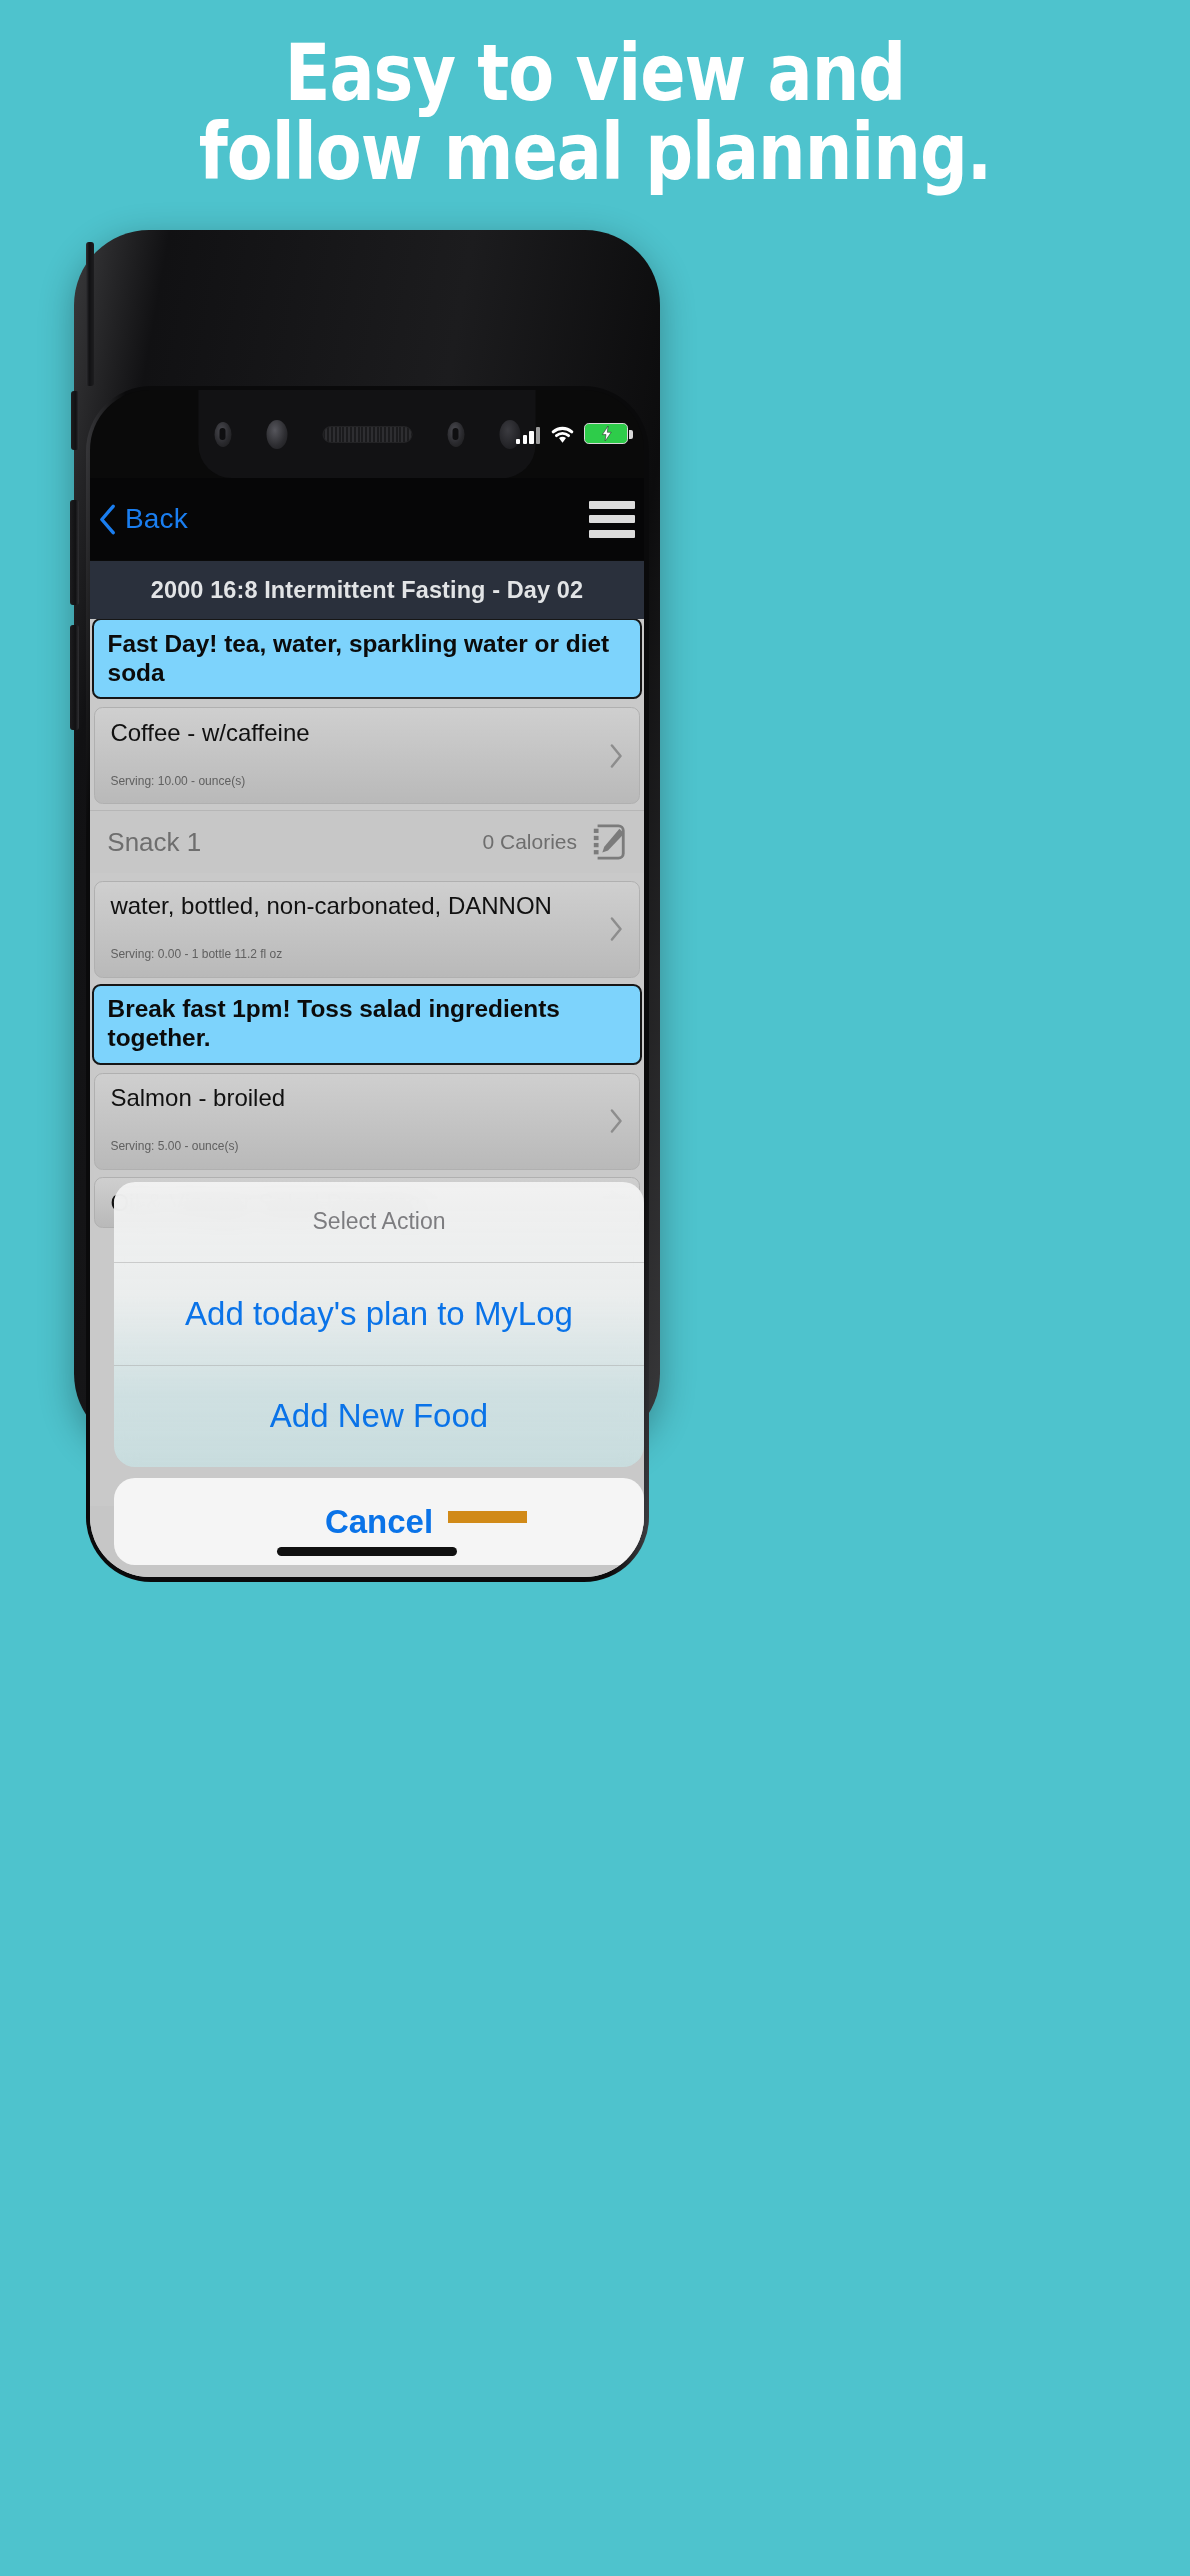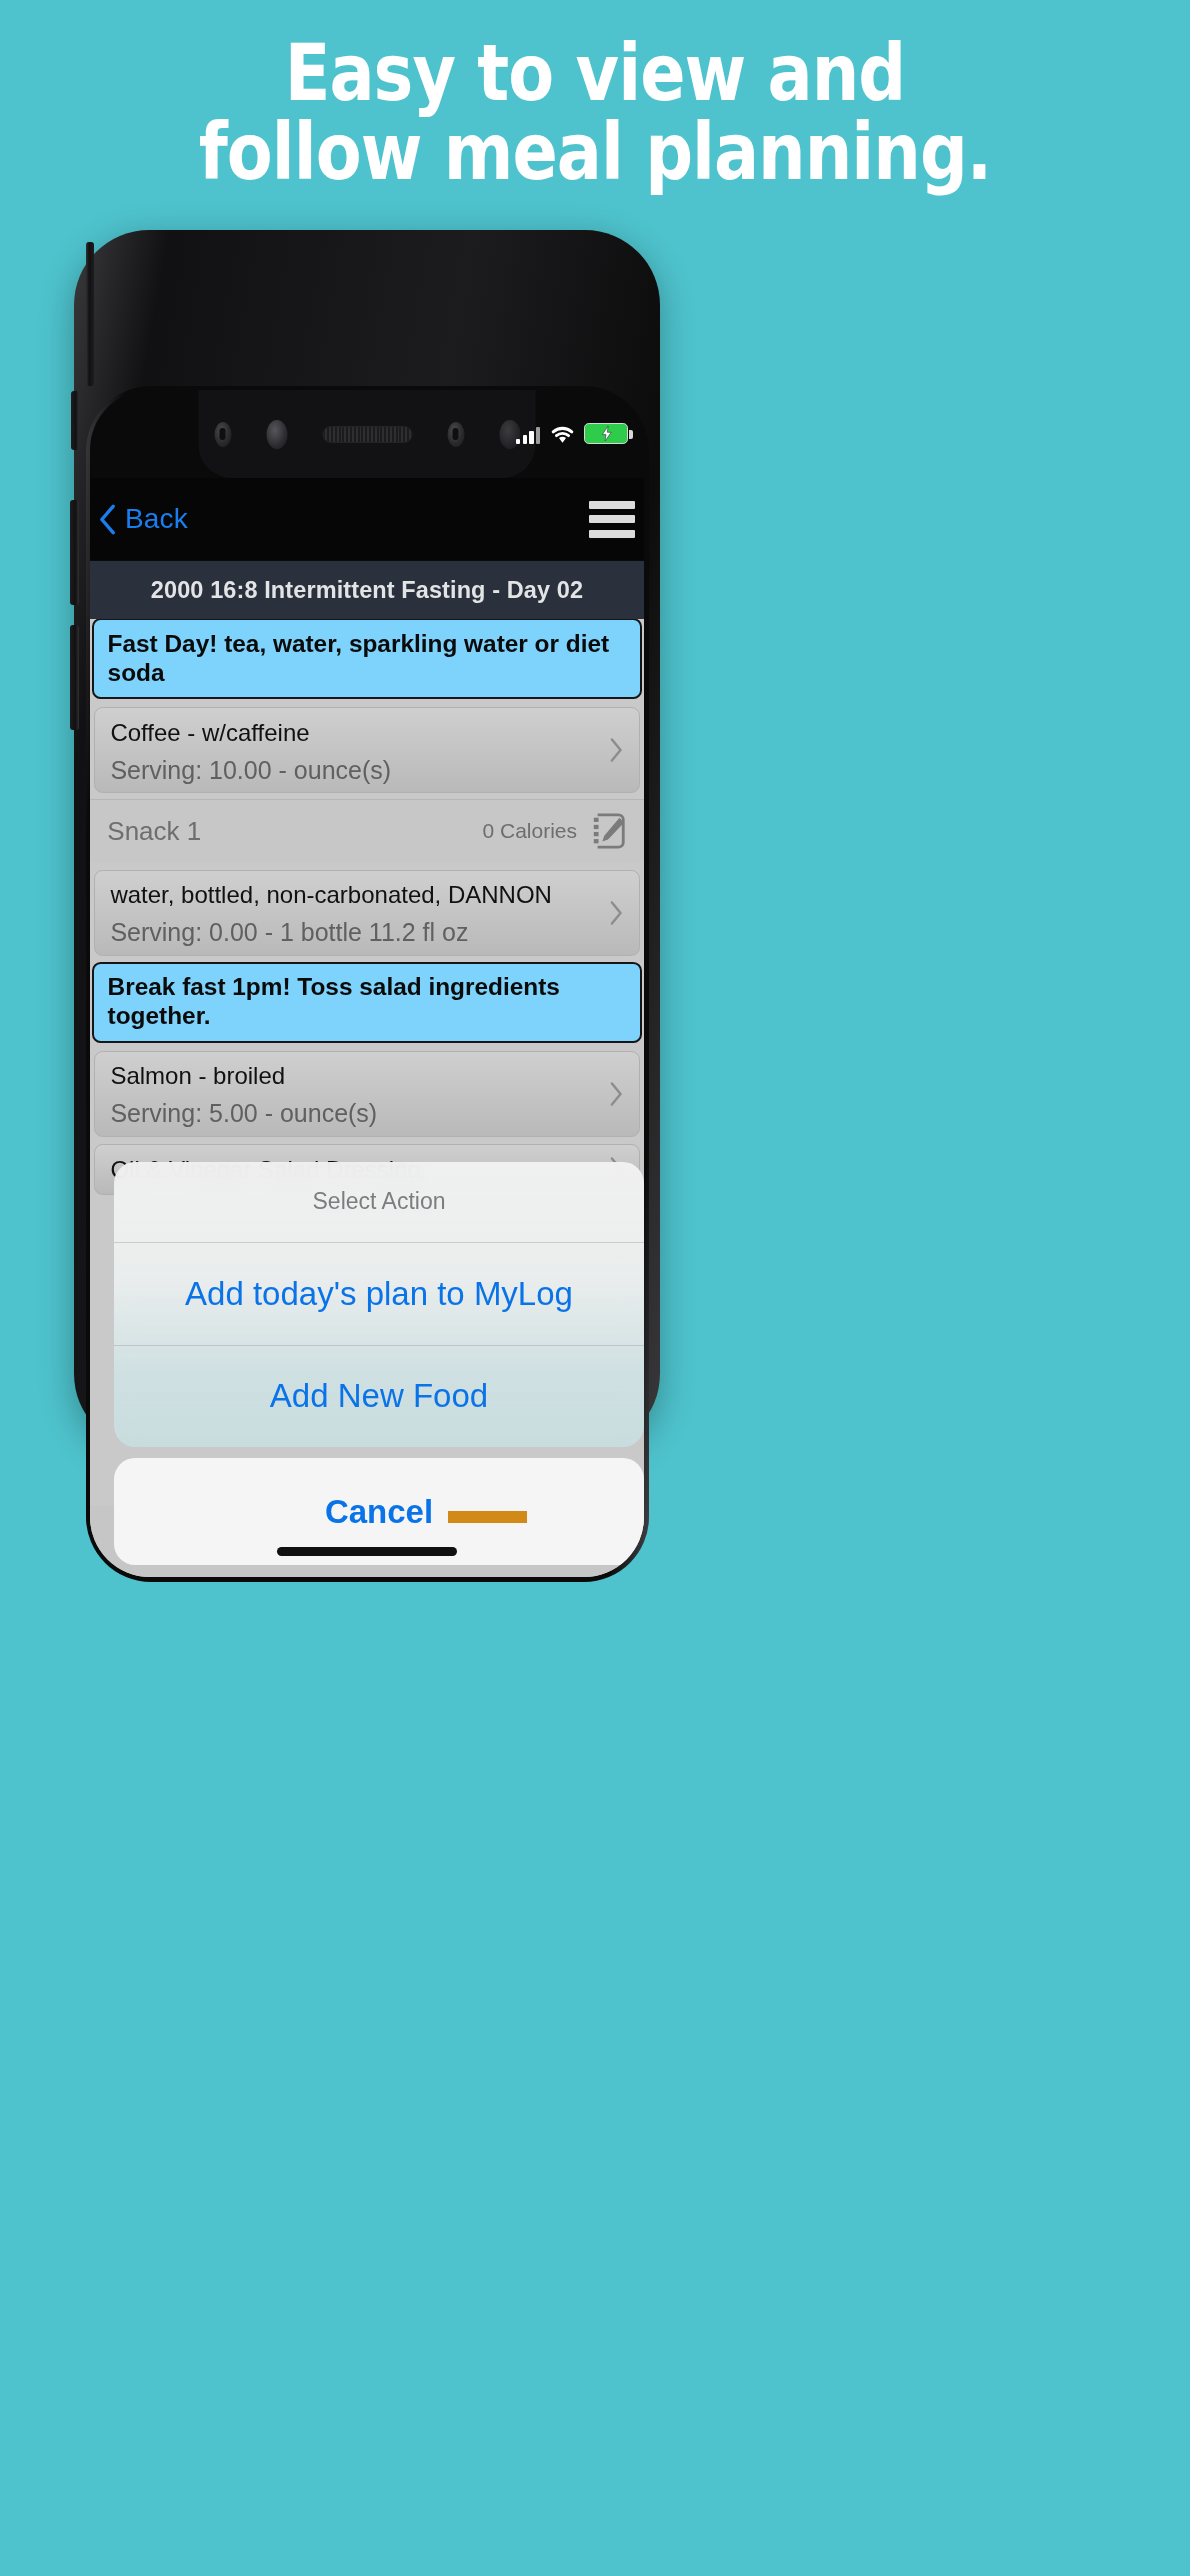--- a/index.html
+++ b/index.html
@@ -148,21 +148,21 @@
 
   .food-row {
     position:relative;
     margin:7.7px 3.8px 5.8px 3.8px;
     background:linear-gradient(180deg,#cfcfcf 0%,#c3c3c3 55%,#b9b9b9 100%);
     border:1px solid #b0b0b0;
     border-radius:8.6px;
     padding:9.6px 42px 9.6px 15.3px;
   }
   .food-name { font-size:24px; color:#111; line-height:29px; }
-  .food-serving { font-size:25px; color:#606060; margin-top:11px; line-height:25px; }
+  .food-serving { font-size:12px; color:#606060; margin-top:22px; line-height:25px; }
   .row-chev { position:absolute; right:15.3px; top:50%; transform:translateY(-50%); width:13.4px; height:25px; }
 
   
   .sheet-wrap {
     position:absolute; left:12px; bottom:0; width:100%;
     padding:0 11.5px 11.5px 11.5px; z-index:30;
   }
   .sheet-group {
     border-radius:21px; overflow:hidden;
     background:linear-gradient(180deg, rgba(243,243,243,0.94) 0%, rgba(238,241,241,0.90) 40%, rgba(208,230,232,0.78) 75%, rgba(200,228,230,0.72) 100%);
@@ -172,21 +172,21 @@
     height:81px; display:flex; align-items:center; justify-content:center;
     font-size:23px; color:#7d7d80;
     border-bottom:1px solid rgba(160,160,160,0.45);
   }
   .sheet-item {
     height:102px; display:flex; align-items:center; justify-content:center;
     font-size:33px; color:#0a73e8;
   }
   .sheet-item + .sheet-item { border-top:1px solid rgba(160,160,160,0.45); }
   .sheet-cancel {
-    margin-top:11.5px; height:107px; border-radius:21px;
+    margin-top:11.5px; height:87px; border-radius:21px;
     background:rgba(247,247,247,0.96);
     display:flex; align-items:center; justify-content:center;
     font-size:33px; font-weight:bold; color:#0a73e8;
   }
   .orange-bar {
     position:absolute; right:117px; bottom:54px;
     width:79px; height:11.5px; background:#d18a18; z-index:31;
   }
   .bottom-pad {
     position:absolute; left:0; bottom:0; width:100%; height:71px;

